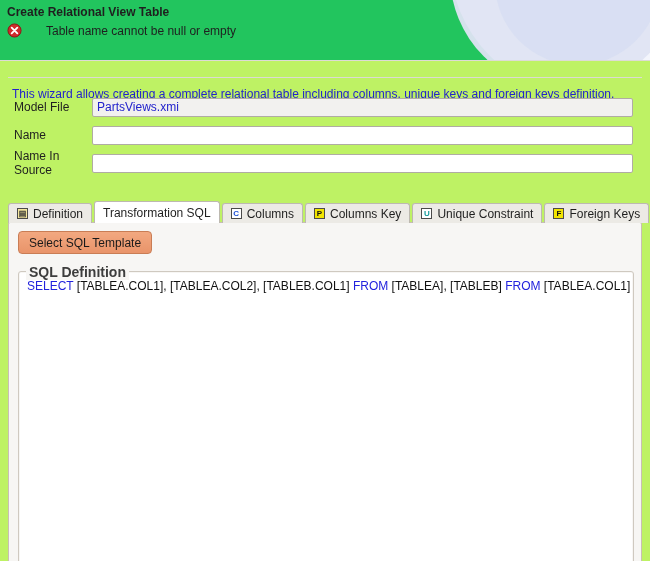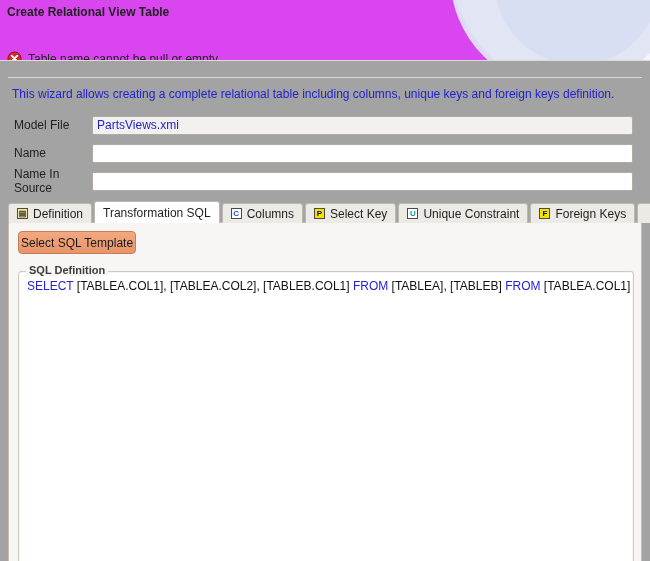--- a/index.html
+++ b/index.html
@@ -21,21 +21,21 @@
     width: 650px;
     height: 561px;
     background: #f2f1ef;
     box-sizing: border-box;
   }
 
   
   .banner {
     position: relative;
     height: 60px;
-    background: #d946ef;
+    background: #22c55e;
     overflow: hidden;
   }
   .banner-deco {
     position: absolute;
     right: -30px;
     top: -140px;
     width: 230px;
     height: 230px;
     border-radius: 50%;
     background: #dfe4f3;
@@ -69,22 +69,21 @@
     color: #1f1f1f;
     z-index: 5;
   }
   .banner-msg {
     position: absolute;
     left: 7px;
     top: 23px;
     z-index: 5;
     display: flex;
     align-items: center;
-    gap: 6px;
-    margin-top: 28px;
+    gap: 24px;
   }
   .err-icon {
     width: 15px;
     height: 15px;
     flex: 0 0 15px;
     display: block;
   }
   .banner-msg-text {
     font-size: 12px;
     color: #1f1f1f;
@@ -98,21 +97,21 @@
     background: #dddbd5;
   }
 
   
   .body-area {
     position: absolute;
     left: 0;
     top: 61px;
     width: 650px;
     height: 500px;
-    background: #a3a3a3;
+    background: #bef264;
   }
   .top-rule {
     position: absolute;
     left: 8px;
     top: 16px;
     width: 634px;
     height: 1px;
     background: #dcdad4;
   }
   .wizard-desc {
@@ -120,21 +119,21 @@
     left: 12px;
     top: 26px;
     font-size: 12px;
     color: #2222cc;
   }
 
   
   .form {
     position: absolute;
     left: 0;
-    top: 50px;
+    top: 32px;
     width: 650px;
   }
   .form-row {
     position: relative;
     height: 28px;
     display: flex;
     align-items: center;
   }
   .form-label {
     width: 78px;
@@ -224,21 +223,21 @@
     background: #f7f6f4;
     border: 1px solid #c9beb4;
     border-radius: 2px;
     z-index: 3;
   }
   .sql-btn {
     position: absolute;
     left: 9px;
     top: 8px;
     height: 23px;
-    padding: 0 2px;
+    padding: 0 10px;
     box-sizing: border-box;
     background: linear-gradient(to bottom, #f2a880, #e9946a);
     border: 1px solid #c97d55;
     border-radius: 4px;
     font-family: "Liberation Sans", sans-serif;
     font-size: 12px;
     color: #1a1a1a;
     cursor: pointer;
   }
   .group {
@@ -246,21 +245,21 @@
     left: 9px;
     top: 41px;
     width: 616px;
     height: 303px;
     box-sizing: border-box;
   }
   .group-label {
     position: absolute;
     left: 8px;
     top: 0;
-    font-size: 11px;
+    font-size: 14px;
     font-weight: bold;
     color: #3d3d3d;
     background: #f7f6f4;
     padding: 0 3px;
     z-index: 2;
   }
   .group-box {
     position: absolute;
     left: 0;
     top: 7px;
@@ -343,21 +342,21 @@
         <span>Transformation SQL</span>
       </div>
 
       <div class="tab">
         <span class="tab-icon" style="background: rgb(255, 255, 255); color: rgb(26, 79, 214);">C</span>
         <span>Columns</span>
       </div>
 
       <div class="tab">
         <span class="tab-icon" style="background: rgb(242, 228, 0); color: rgb(17, 17, 17);">P</span>
-        <span>Select Key</span>
+        <span>Columns Key</span>
       </div>
 
       <div class="tab">
         <span class="tab-icon" style="background: rgb(255, 255, 255); color: rgb(20, 154, 154);">U</span>
         <span>Unique Constraint</span>
       </div>
 
       <div class="tab">
         <span class="tab-icon" style="background: rgb(242, 228, 0); color: rgb(17, 17, 17);">F</span>
         <span>Foreign Keys</span>

